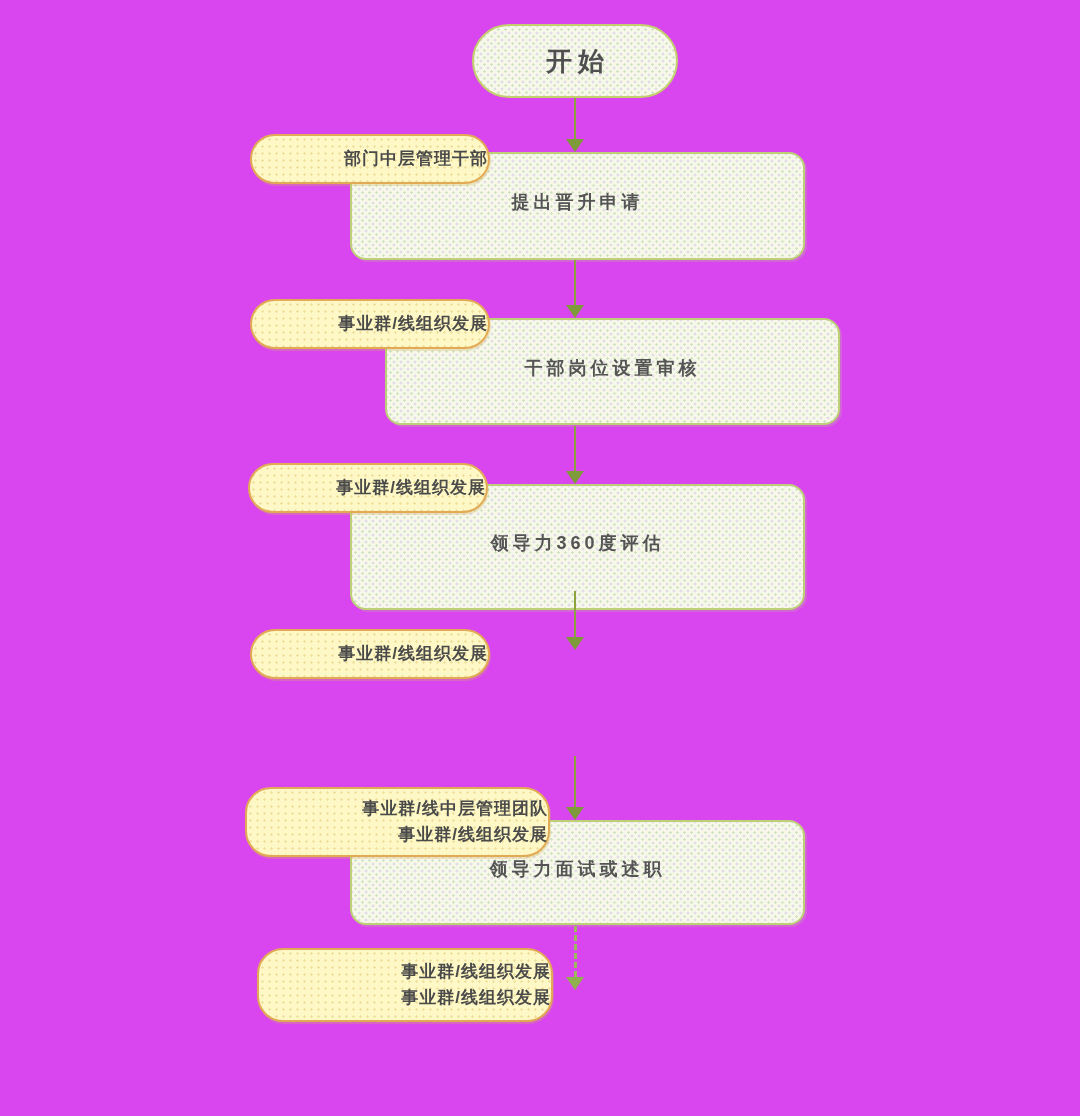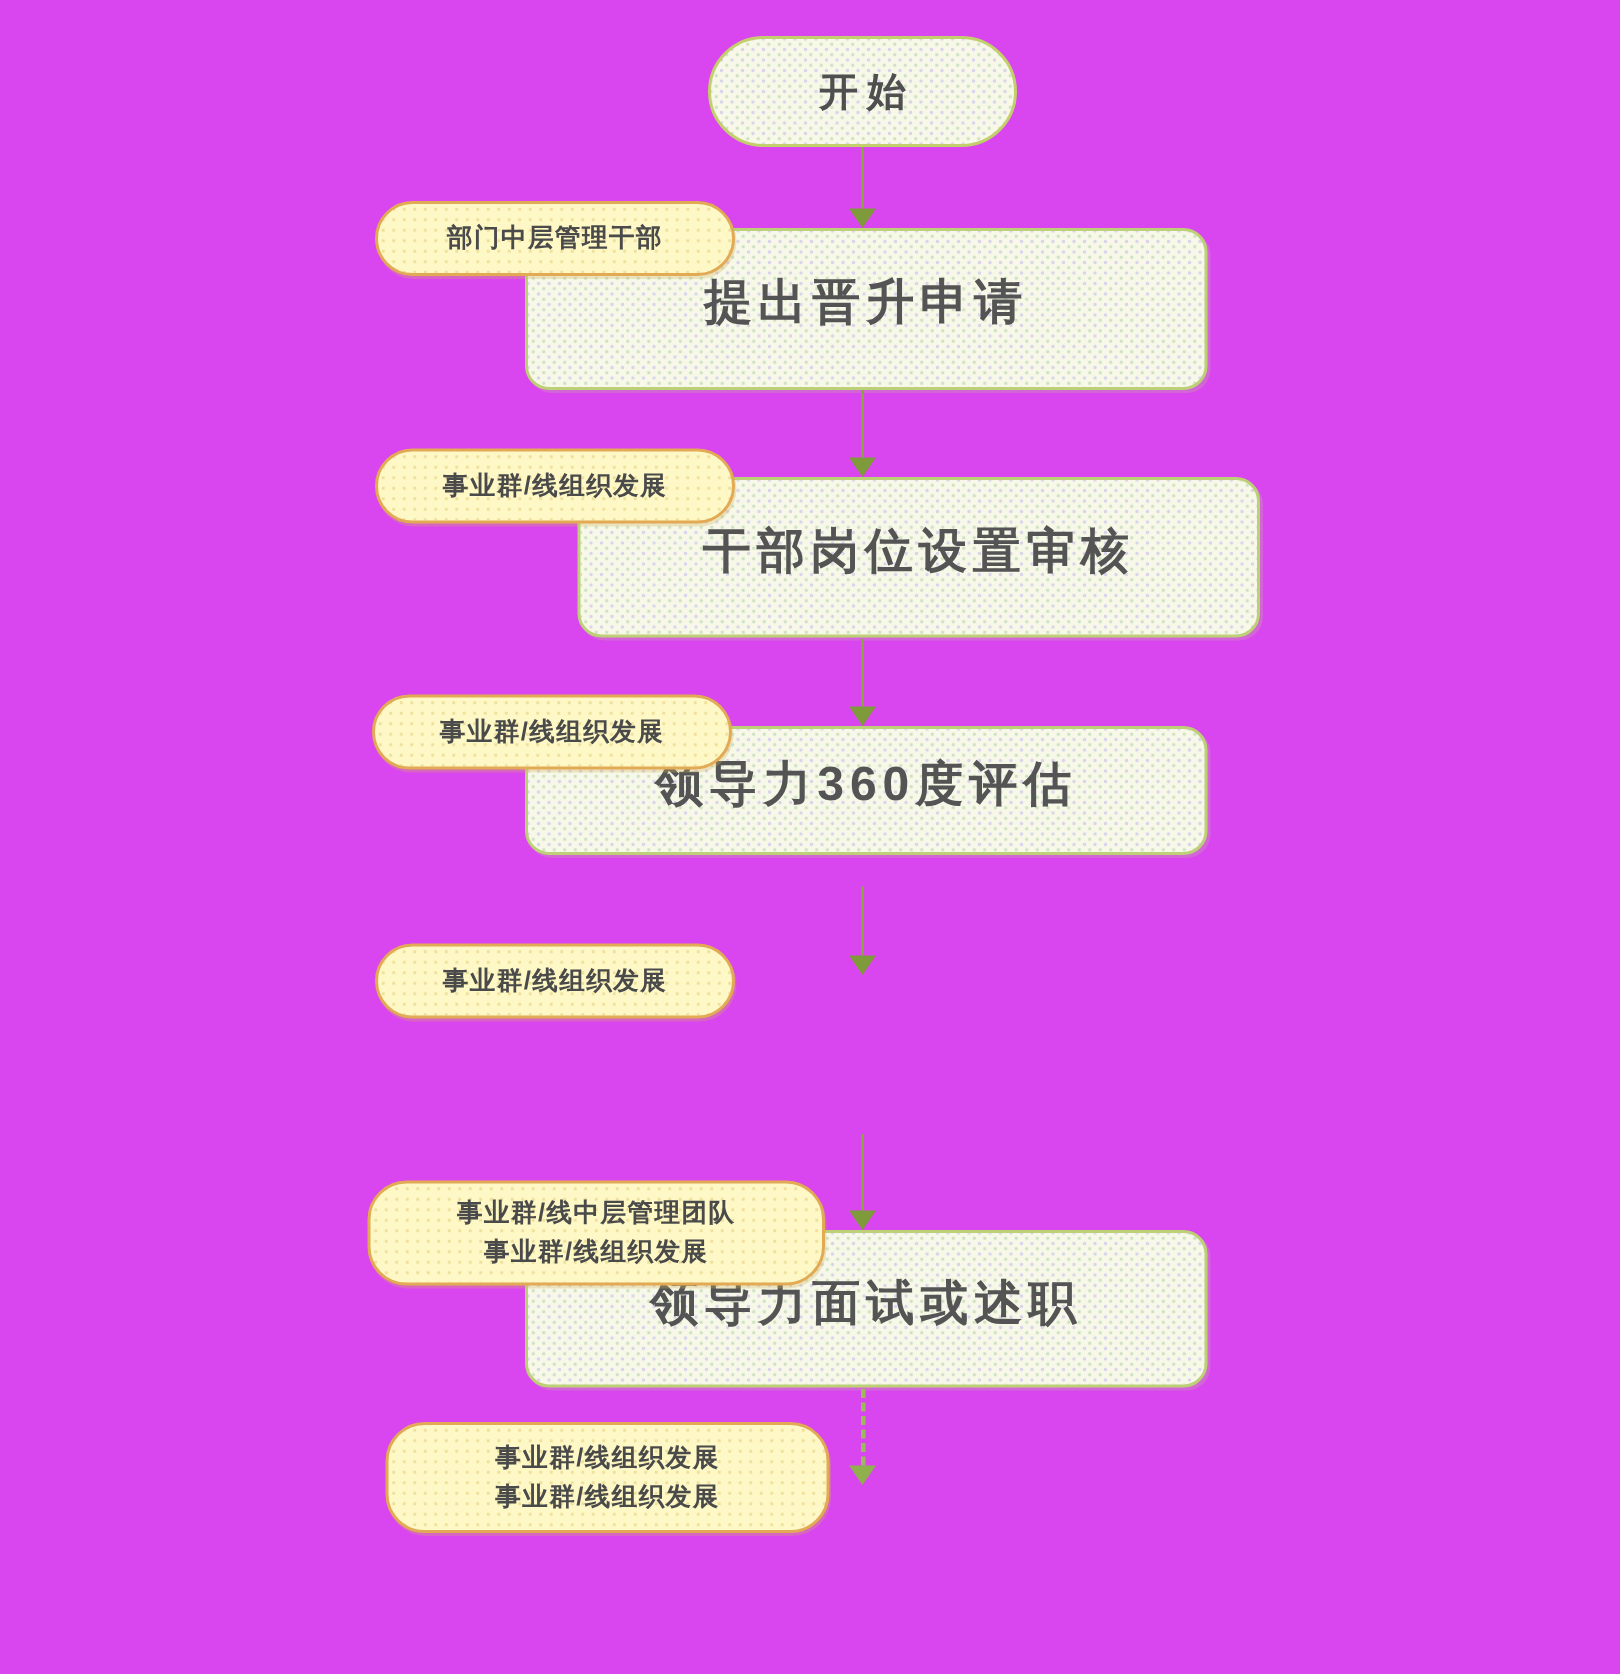--- a/index.html
+++ b/index.html
@@ -58,35 +58,35 @@
     align-items: center;
     justify-content: center;
     box-sizing: border-box;
     box-shadow: 2px 2px 0 rgba(190, 200, 140, 0.25);
   }
   .box.final {
     border-style: dashed;
     border-color: #b3c465;
   }
   .box .node-text {
-    font-size: 32px;
+    font-size: 18px;
     font-weight: 600;
     color: #545454;
     letter-spacing: 4px;
     margin-top: -8px;
   }
 
   
   .bubble {
     position: absolute;
     border: 2px solid #e3aa55;
     border-radius: 26px;
     display: flex;
     flex-direction: column;
-    align-items: center;
+    align-items: flex-end;
     justify-content: center;
     box-sizing: border-box;
     z-index: 3;
     box-shadow: 1px 2px 0 rgba(210, 180, 90, 0.3);
   }
   .bubble span {
     font-size: 17px;
     font-weight: 700;
     color: #4a4a4a;
     letter-spacing: 1px;
@@ -166,21 +166,21 @@
   </div>
 
   <div class="box dotted-green" style="left:350px; top:318px; width:455px; height:107px;margin-left:35px;">
     <span class="node-text">干部岗位设置审核</span>
   </div>
   <div class="bubble dotted-yellow" style="left:250px; top:299px; width:240px; height:50px;">
     <span>事业群/线组织发展</span>
 
   </div>
 
-  <div class="box dotted-green" style="left:350px; top:484px; width:455px; height:86px;">
+  <div class="box dotted-green" style="left:350px; top:484px; width:455px; height:126px;">
     <span class="node-text">领导力360度评估</span>
   </div>
   <div class="bubble dotted-yellow" style="left:248px; top:463px; width:240px; height:50px;">
     <span>事业群/线组织发展</span>
 
   </div>
 
   <div class="bubble dotted-yellow" style="left:250px; top:629px; width:240px; height:50px;">
     <span>事业群/线组织发展</span>
 

